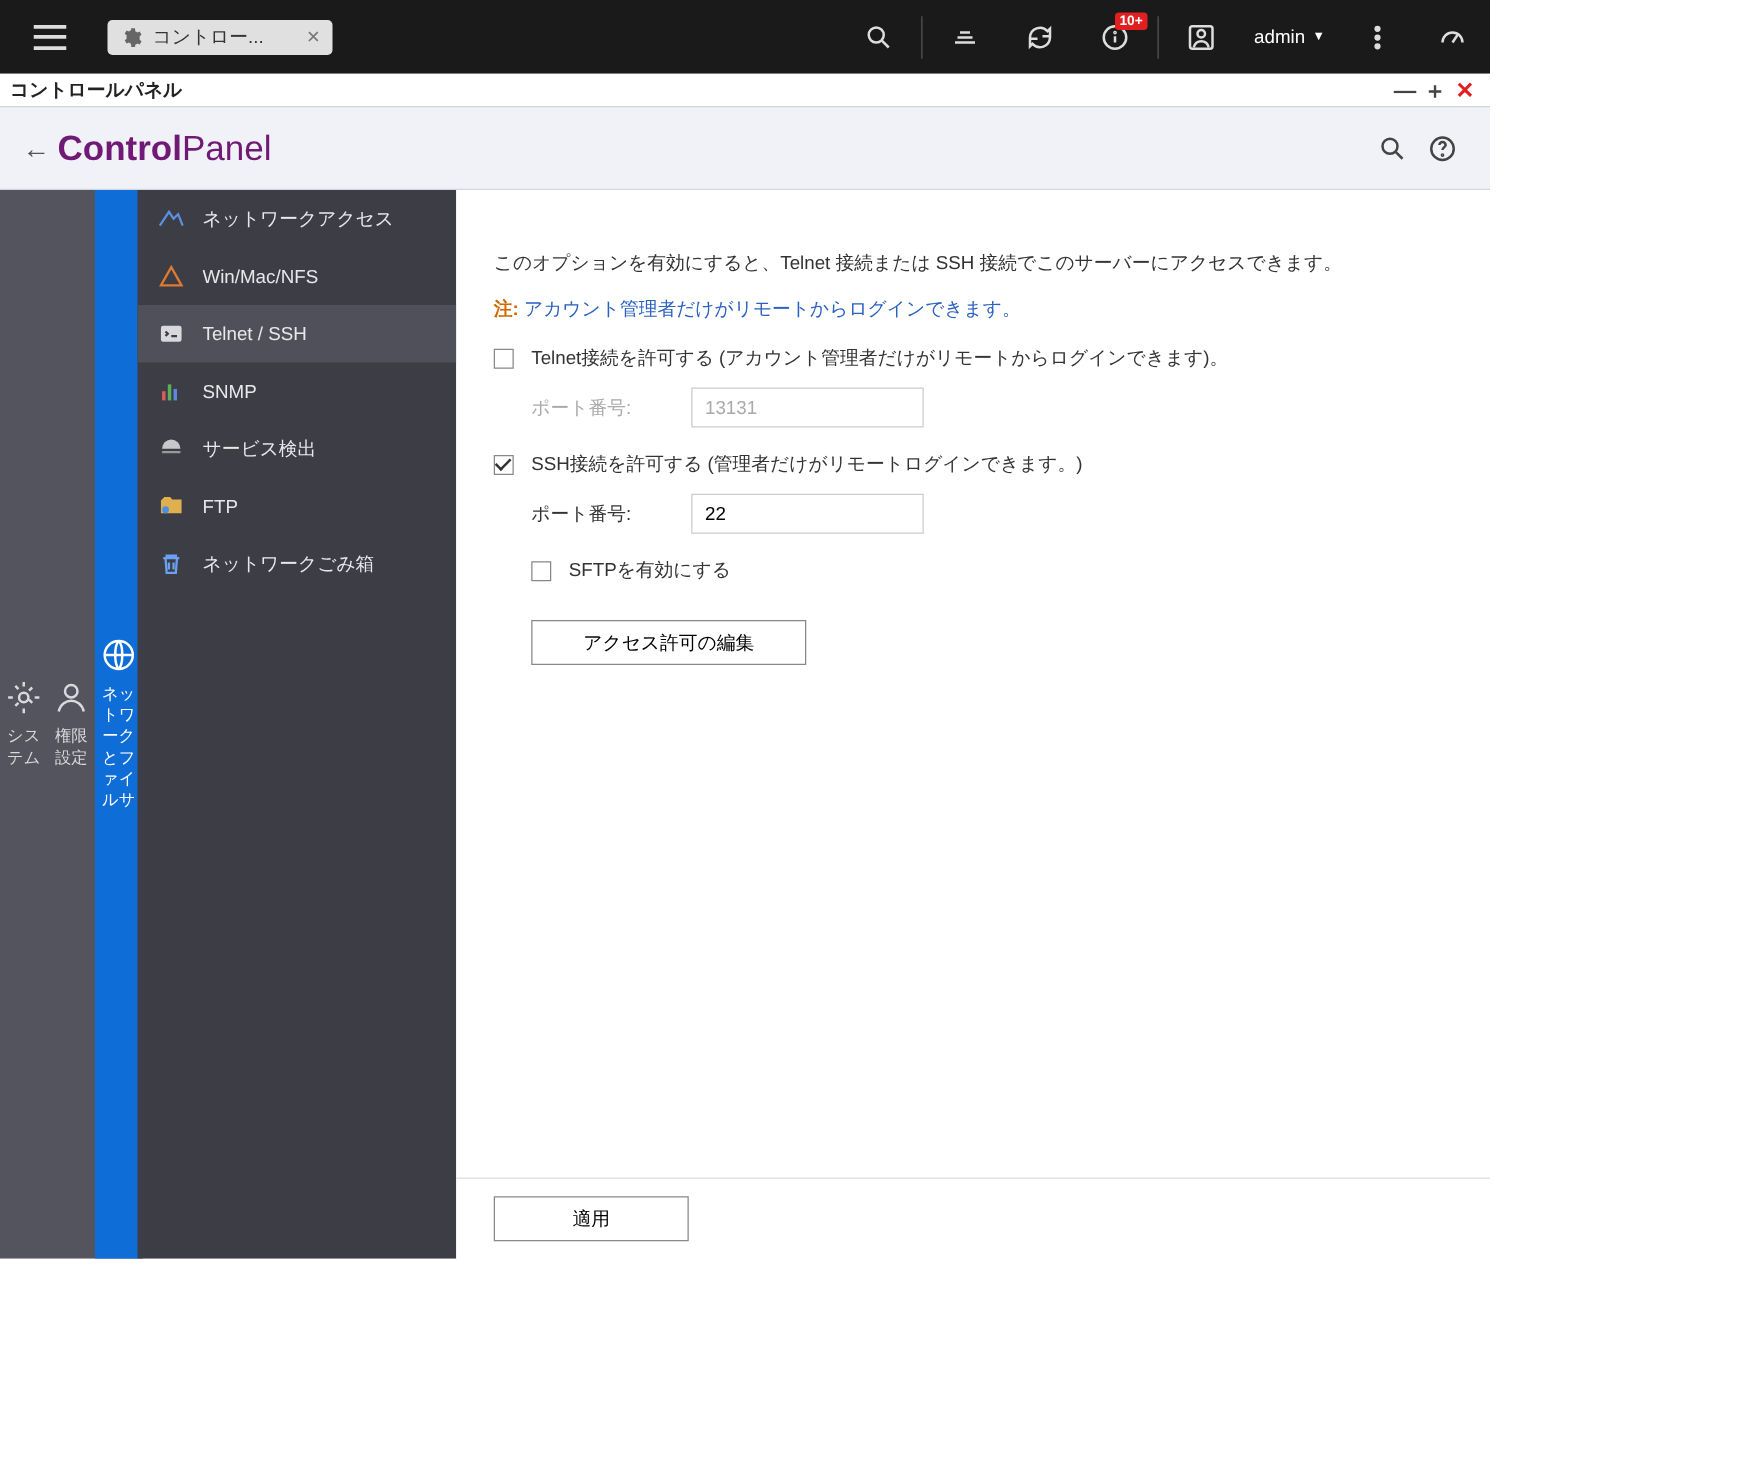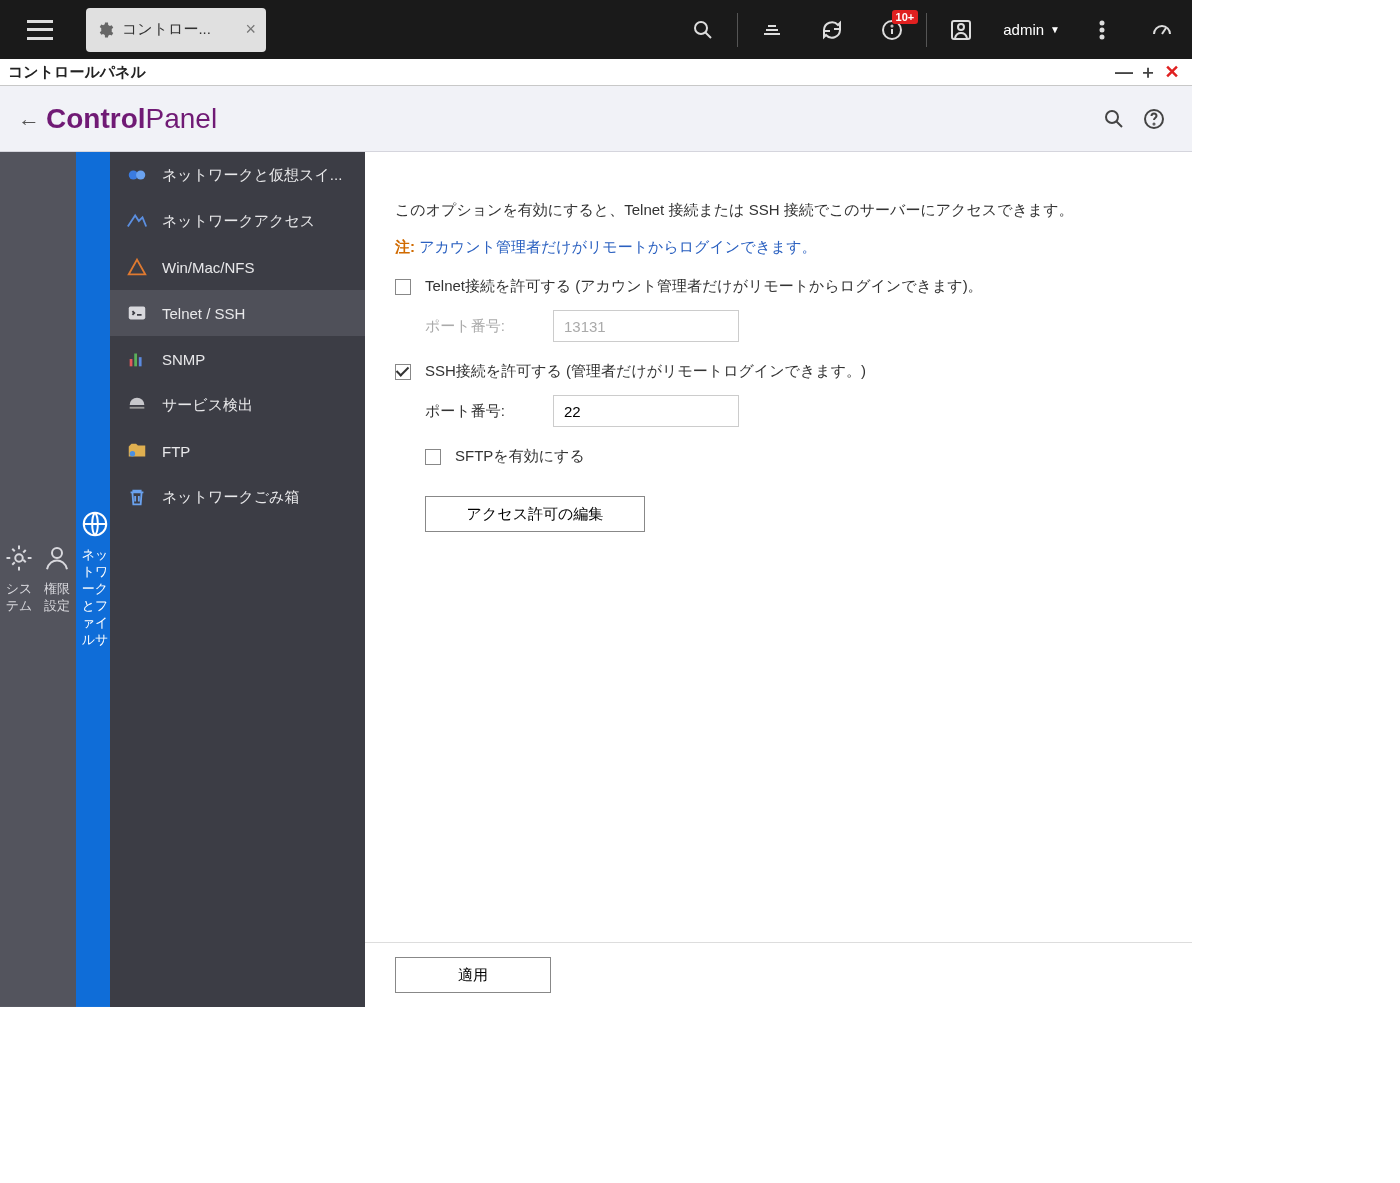--- a/index.html
+++ b/index.html
@@ -4,21 +4,21 @@
 <style>
   * { box-sizing: border-box; margin: 0; padding: 0; }
   body { font-family: -apple-system, "Segoe UI", Arial, sans-serif; background: #fff; font-size: 14px; }
   .viewport { width: 1192px; height: 1007px; display: flex; flex-direction: column; background: #fff; }
 
   
   .topbar { height: 59px; background: #1a1a1a; display: flex; align-items: center; color: #fff; }
   .hamburger { width: 80px; display: flex; align-items: center; justify-content: center; }
   .ham-lines { width: 26px; height: 20px; display: flex; flex-direction: column; justify-content: space-between; }
   .ham-lines span { display:block; height: 3px; background: #ddd; }
-  .tab { background: #e0e0e0; height: 44px; border-radius: 4px; display: flex; align-items: center; padding: 0 10px; margin-left: 6px; color: #333; gap: 8px; width: 180px; }
+  .tab { background: #e0e0e0; height: 28px; border-radius: 4px; display: flex; align-items: center; padding: 0 10px; margin-left: 6px; color: #333; gap: 8px; width: 180px; }
   .tab svg { width: 18px; height: 18px; }
   .tab .tab-title { flex: 1; font-size: 15px; white-space: nowrap; overflow: hidden; text-overflow: ellipsis; }
   .tab .tab-close { color: #777; font-size: 18px; cursor: pointer; }
   .topbar .spacer { flex: 1; }
   .topbar .ticon { width: 60px; display: flex; align-items: center; justify-content: center; height: 100%; position: relative; }
   .topbar .ticon svg { width: 24px; height: 24px; stroke: #ddd; fill: none; stroke-width: 2; }
   .topbar .divider { width: 1px; height: 34px; background: #555; margin: 0 4px; }
   .badge { position: absolute; top: 10px; right: 4px; background: #e02020; color: #fff; font-size: 11px; padding: 1px 4px; border-radius: 3px; font-weight: bold; }
   .user-btn { display: flex; align-items: center; gap: 6px; color: #fff; font-size: 15px; padding: 0 12px; height: 100%; }
   .user-btn .caret { font-size: 10px; }
@@ -212,29 +212,20 @@
             <circle cx="8" cy="16" r="1" fill="currentColor"></circle>
             <circle cx="16" cy="16" r="1" fill="currentColor"></circle>
           </svg>
         <span>アプリケーション</span>
       </div>
     </div>
 
     <div class="snav">
       <div class="snav-item">
         <span class="snico">
-            <svg viewBox="0 0 24 24">
-              <circle cx="8" cy="12" r="5" fill="#3a7be0"></circle>
-              <circle cx="16" cy="12" r="5" fill="#6aa2ef"></circle>
-            </svg>
-          </span>
-        <span class="snlabel">ネットワークと仮想スイ...</span>
-      </div>
-      <div class="snav-item">
-        <span class="snico">
             <svg viewBox="0 0 24 24" stroke="#5b8fe0" fill="none" stroke-width="2">
               <path d="M2 18l8-12 4 6 4-4 4 10"></path>
             </svg>
           </span>
         <span class="snlabel">ネットワークアクセス</span>
       </div>
       <div class="snav-item">
         <span class="snico">
             <svg viewBox="0 0 24 24">
               <path d="M12 4l9 16H3z" fill="none" stroke="#e07a30" stroke-width="2"></path>

